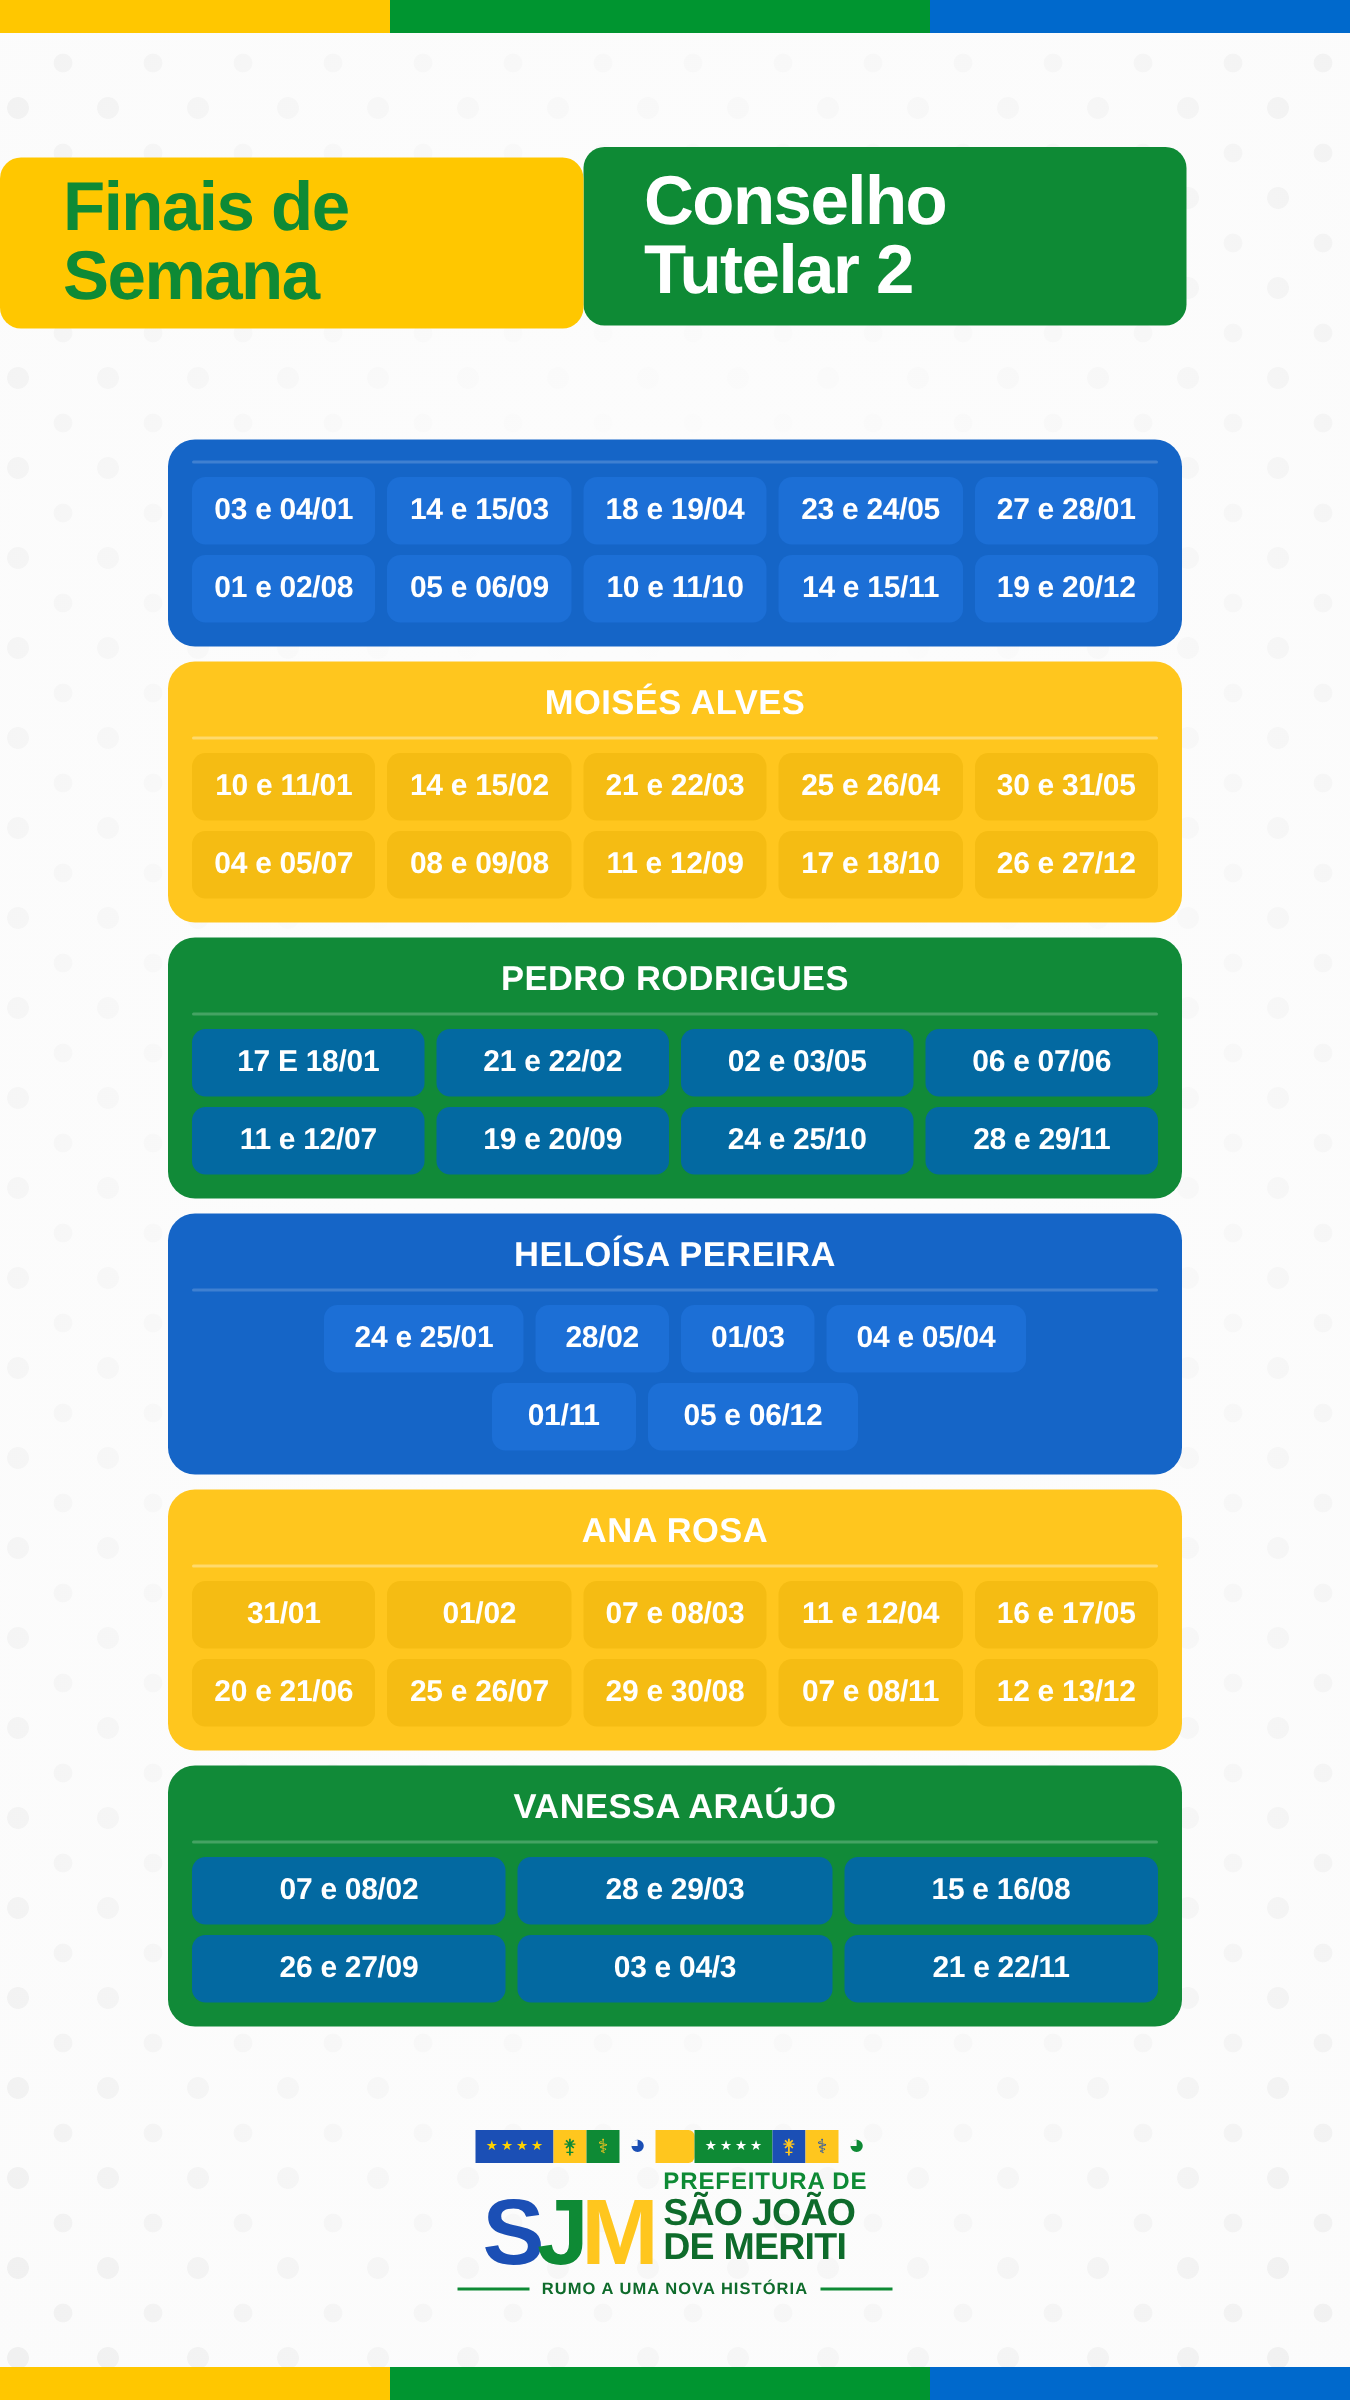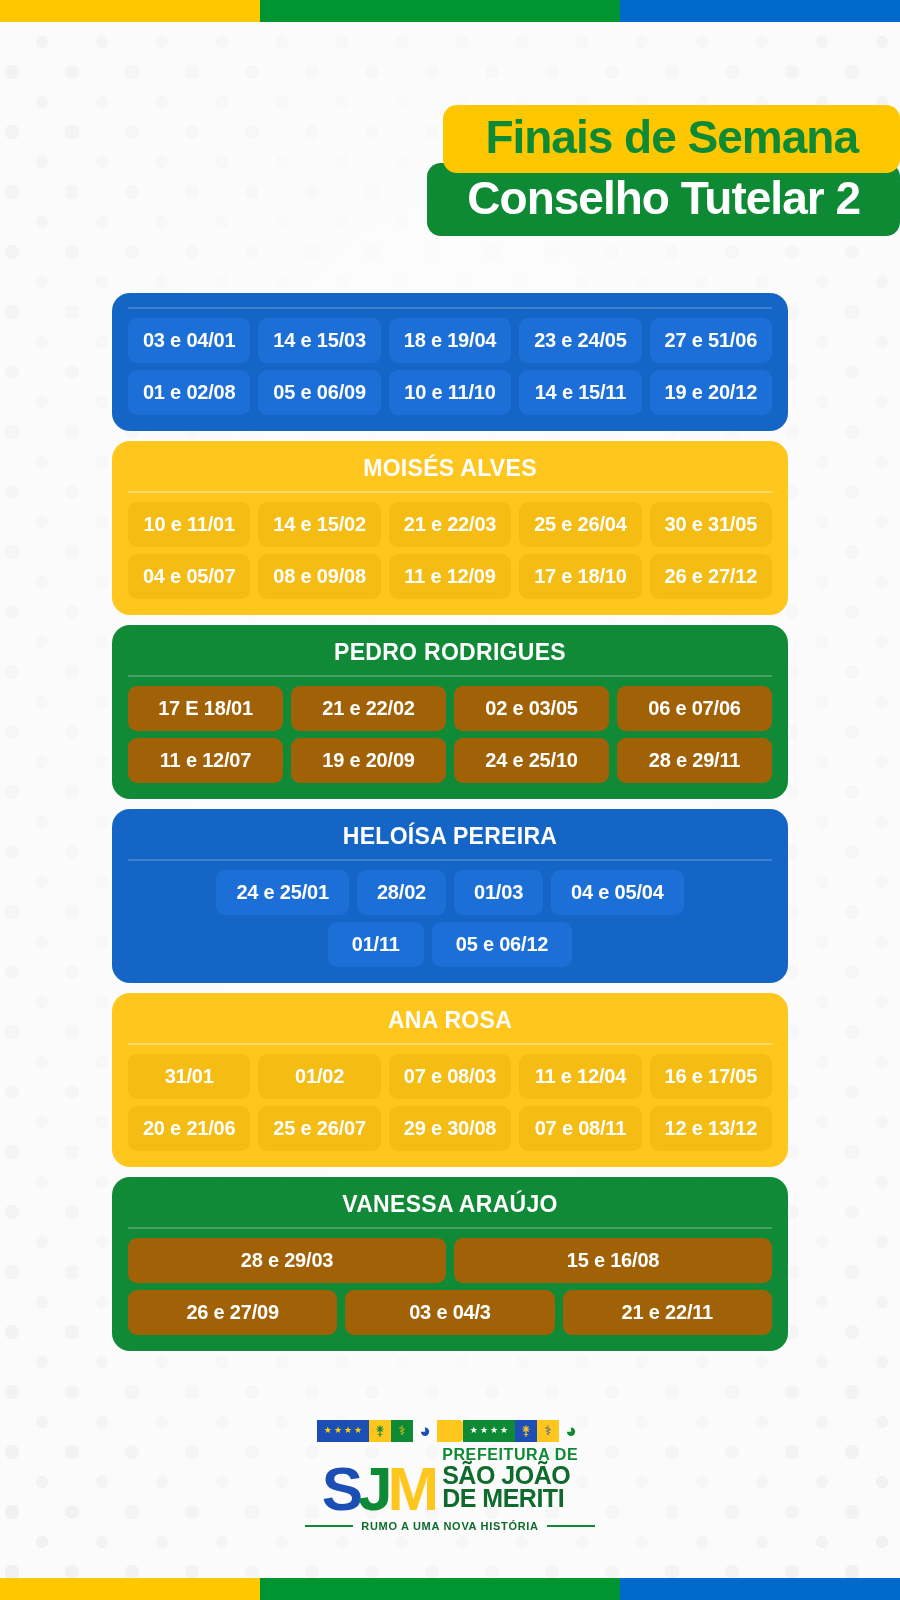--- a/index.html
+++ b/index.html
@@ -37,22 +37,22 @@
   .flag-bar.bottom{ bottom:0; }
   .flag-seg-yellow{ width:260px; background:#FFC700; }
   .flag-seg-green { width:360px; background:#009530; }
   .flag-seg-blue  { flex:1;     background:#0069CC; }
 
   
   .page{ position:relative; z-index:4; width:900px; height:1600px; }
 
   
   .title-wrap{
-    position:absolute; top:105px; left:0; width:900px;
-    display:flex; flex-direction:column; align-items:flex-end;
+    position:absolute; top:105px; left:0; width:791px;
+    display:flex; flex-direction:row; align-items:center;
   }
   .title-yellow{
     background:#FFC700;
     border-radius:14px;
     padding:9px 42px 13px;
     color:#0E8A35;
     font-size:46px;
     font-weight:bold;
     letter-spacing:-1px;
     line-height:1;
@@ -116,21 +116,21 @@
     font-size:20px;
     font-weight:bold;
     text-align:center;
     letter-spacing:-.2px;
     white-space:nowrap;
     flex:1 1 0;
     min-width:0;
   }
   .card.blue   .chip{ background:#1C6FD6; }
   .card.yellow .chip{ background:#F5BC13; }
-  .card.green  .chip{ background:#a16207; }
+  .card.green  .chip{ background:#0369a1; }
 
   
   .date-row.auto{ }
   .date-row.auto .chip{ flex:0 1 auto; padding-left:20px; padding-right:20px; }
   .date-row.narrow .chip{ flex:0 0 auto; padding-left:24px; padding-right:24px; }
 
   
   .footer{
     position:absolute; left:0; bottom:68px; width:900px;
     display:flex; flex-direction:column; align-items:center;
@@ -187,21 +187,21 @@
   </div>
 
   <div class="cards" id="cards-container">
       <div class="card blue">
         <div class="card-divider"></div>
         <div class="date-row">
           <div class="chip">03 e 04/01</div>
           <div class="chip">14 e 15/03</div>
           <div class="chip">18 e 19/04</div>
           <div class="chip">23 e 24/05</div>
-          <div class="chip">27 e 51/06</div>
+          <div class="chip">27 e 28/01</div>
         </div>
         <div class="date-row">
           <div class="chip">01 e 02/08</div>
           <div class="chip">05 e 06/09</div>
           <div class="chip">10 e 11/10</div>
           <div class="chip">14 e 15/11</div>
           <div class="chip">19 e 20/12</div>
         </div>
       </div>
       <div class="card yellow">
@@ -267,20 +267,21 @@
           <div class="chip">25 e 26/07</div>
           <div class="chip">29 e 30/08</div>
           <div class="chip">07 e 08/11</div>
           <div class="chip">12 e 13/12</div>
         </div>
       </div>
       <div class="card green">
         <div class="card-title">VANESSA ARAÚJO</div>
         <div class="card-divider"></div>
         <div class="date-row">
+          <div class="chip">07 e 08/02</div>
           <div class="chip">28 e 29/03</div>
           <div class="chip">15 e 16/08</div>
         </div>
         <div class="date-row">
           <div class="chip">26 e 27/09</div>
           <div class="chip">03 e 04/3</div>
           <div class="chip">21 e 22/11</div>
         </div>
       </div>
     </div>

